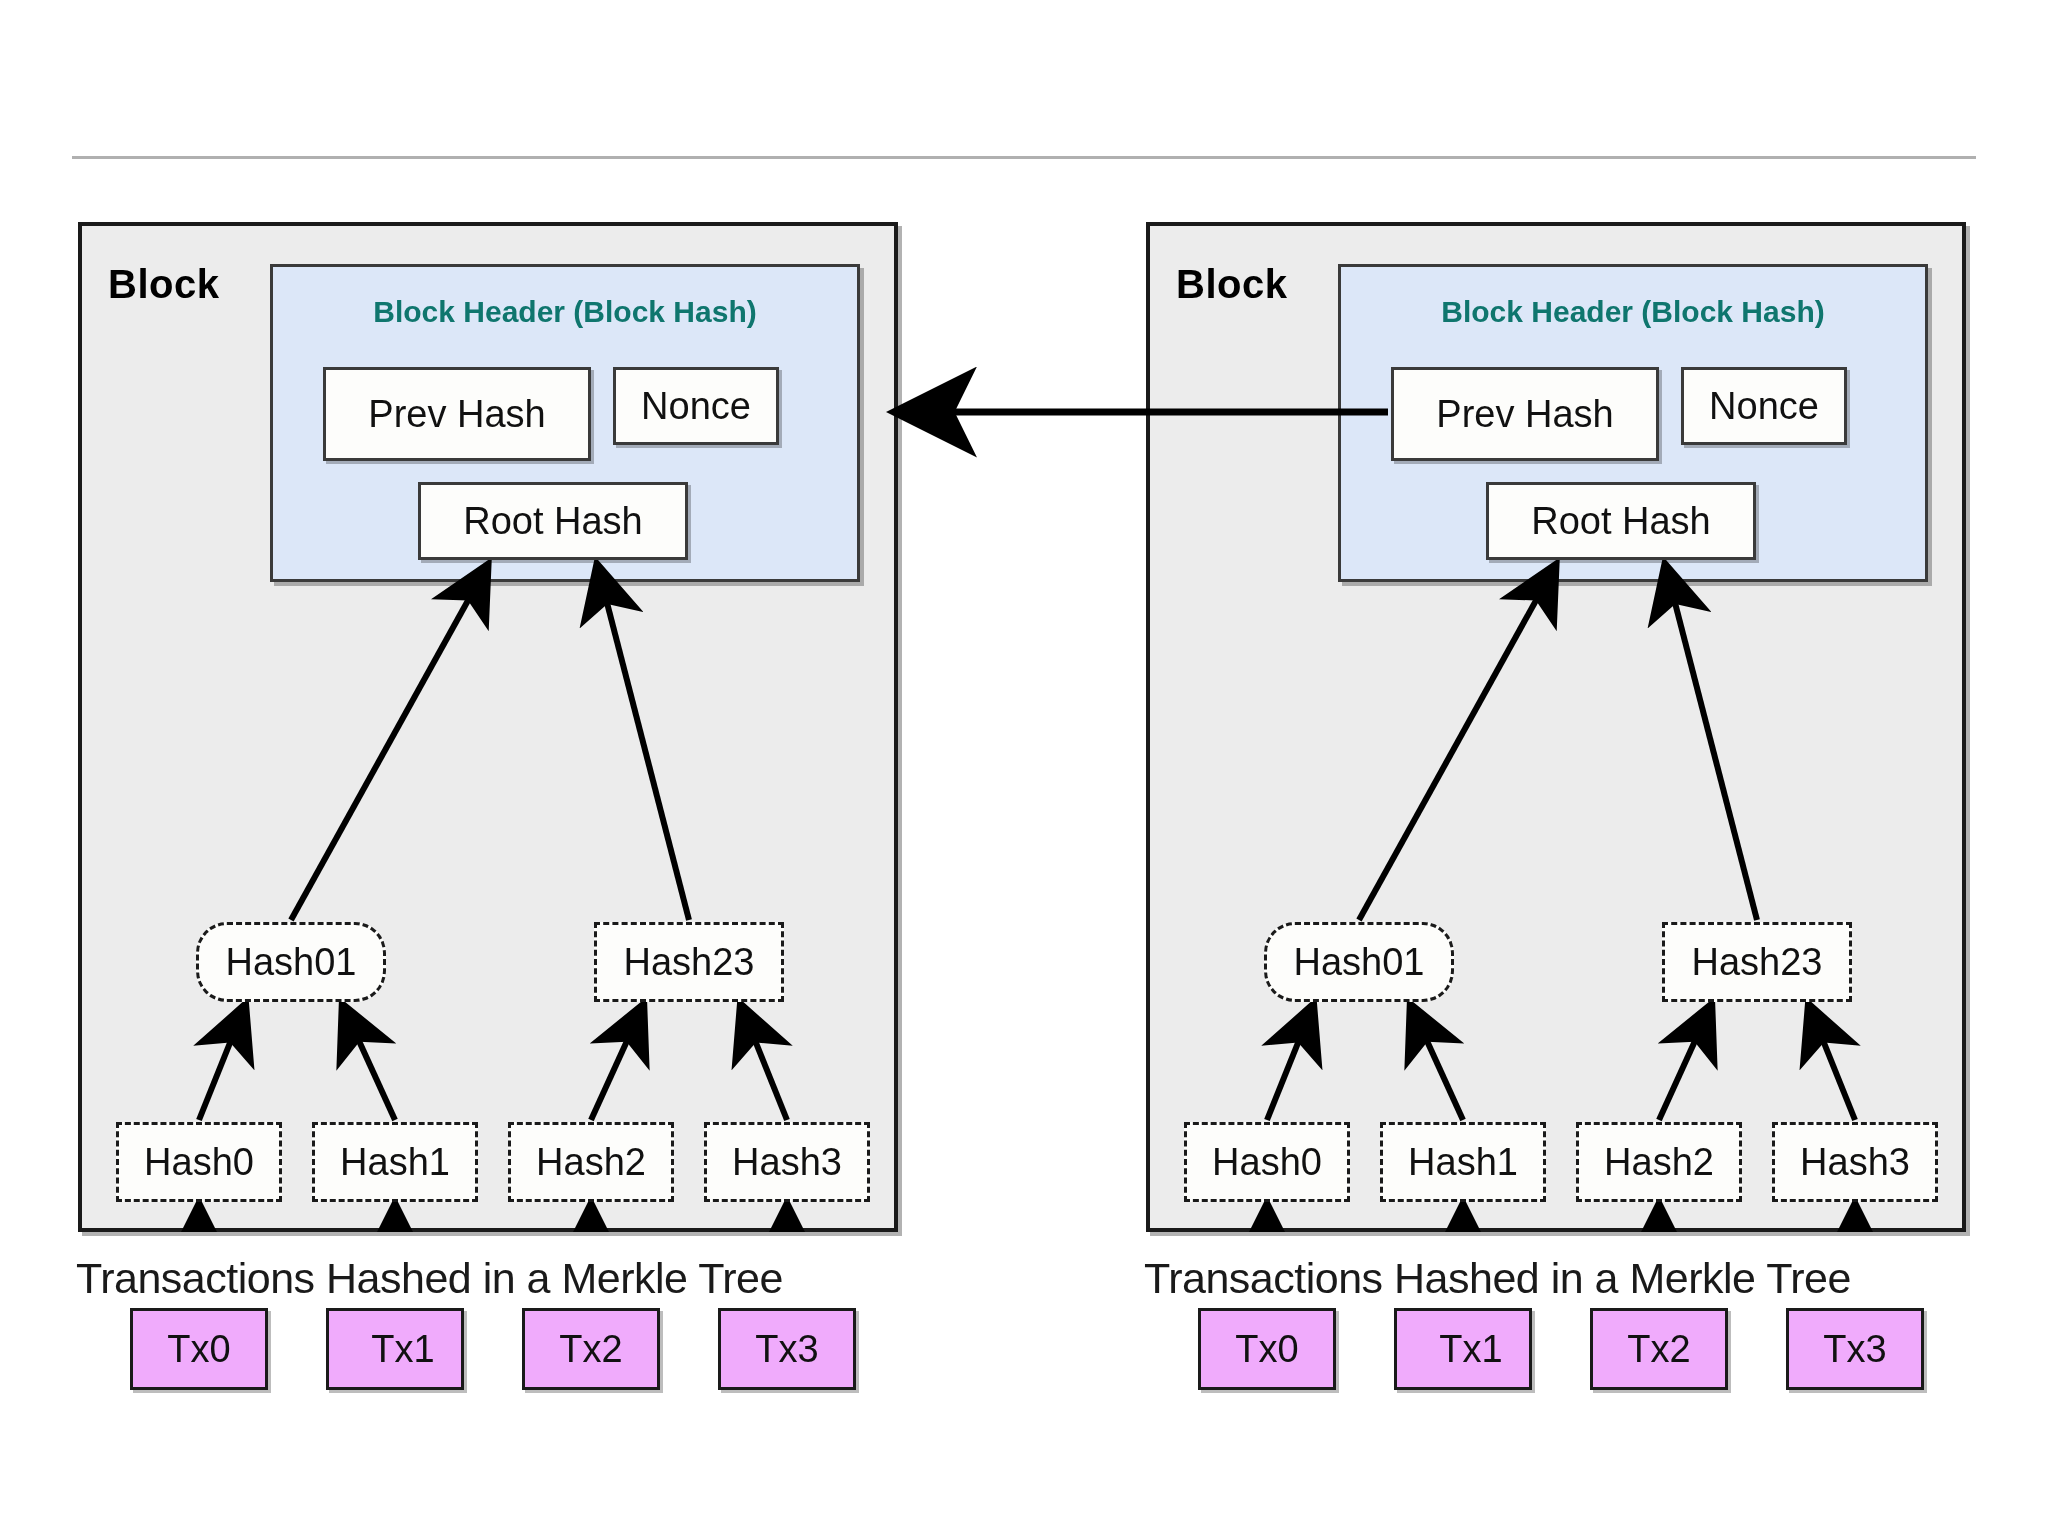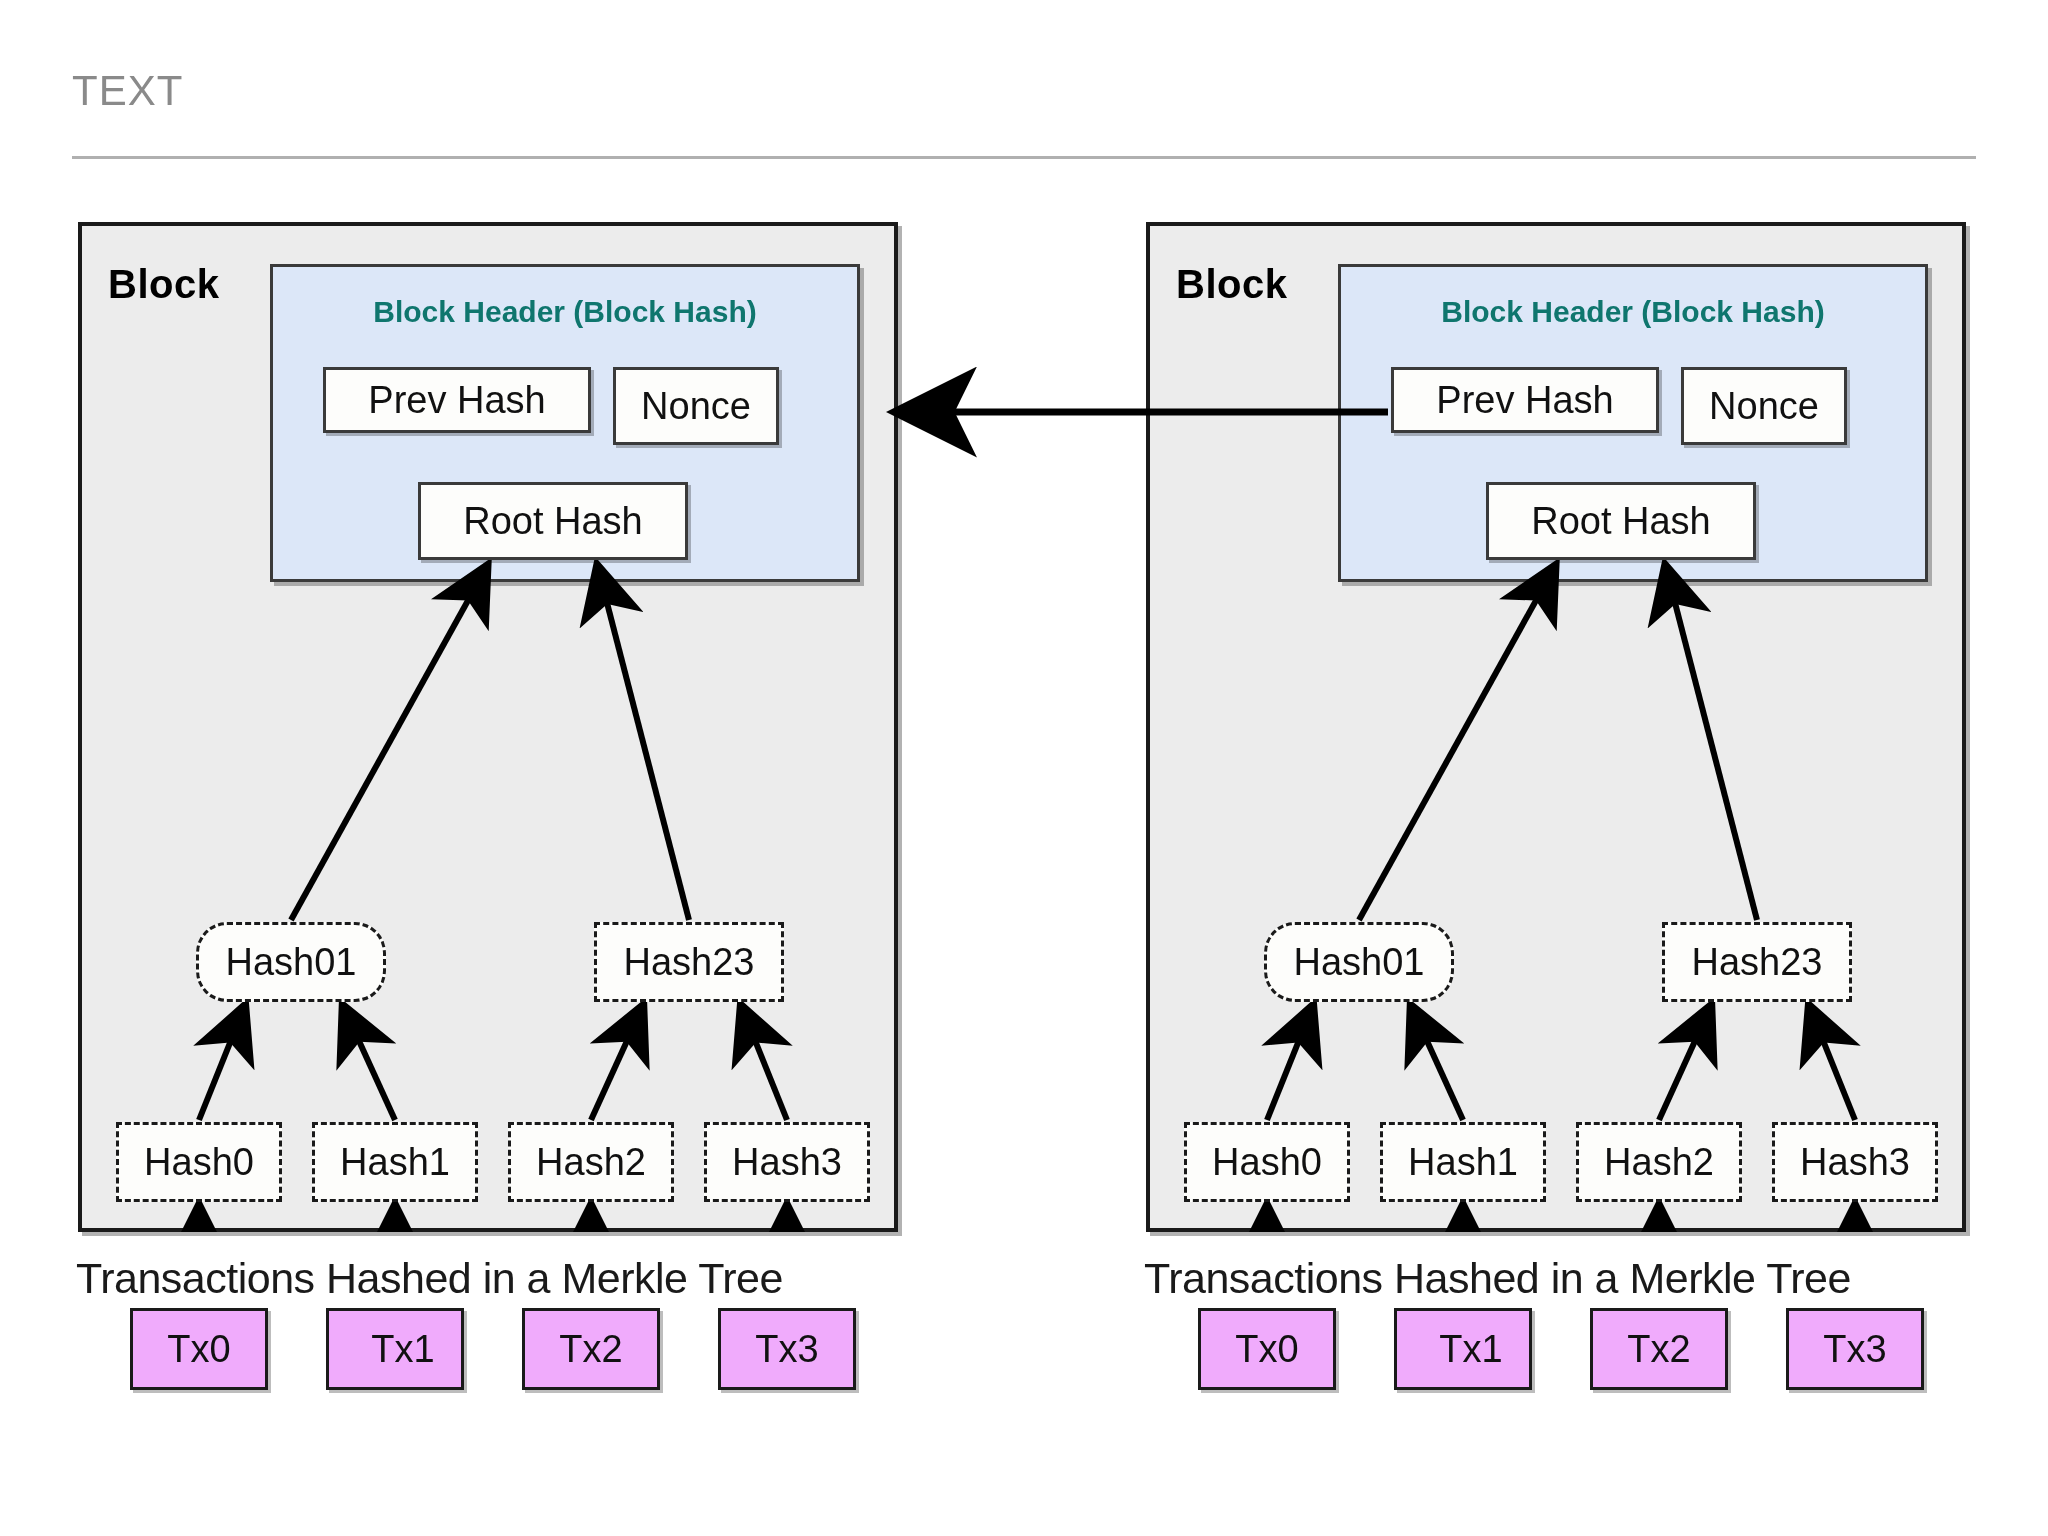--- a/index.html
+++ b/index.html
@@ -110,21 +110,21 @@
     border: 3px solid #3a3a3a;
     box-sizing: border-box;
     box-shadow: 3px 3px 0 rgba(0,0,0,0.26);
     display: flex;
     align-items: center;
     justify-content: center;
     font-size: 38px;
     color: #111;
     white-space: nowrap;
   }
-  .prev-hash { left: 50px;  top: 100px; width: 268px; height: 66px; }
+  .prev-hash { left: 50px;  top: 100px; width: 268px; height: 94px; }
   .nonce     { left: 340px; top: 100px; width: 166px; height: 78px; }
 
   
   .hash-node {
     position: absolute;
     background: #fdfdfb;
     border: 3px dashed #1a1a1a;
     box-sizing: border-box;
     display: flex;
     align-items: center;
@@ -190,21 +190,20 @@
     top: 0;
     width: 2048px;
     height: 1536px;
     pointer-events: none;
   }
 </style>
 </head>
 <body>
 
 <div id="slide-header">
-  <div id="slide-title">TEXT</div>
   <div id="title-rule"></div>
 </div>
 
 <div id="diagram">
 
   <div class="block-group left">
     <div class="block-outer"></div>
 
     <div class="block-label">Block</div>
 

